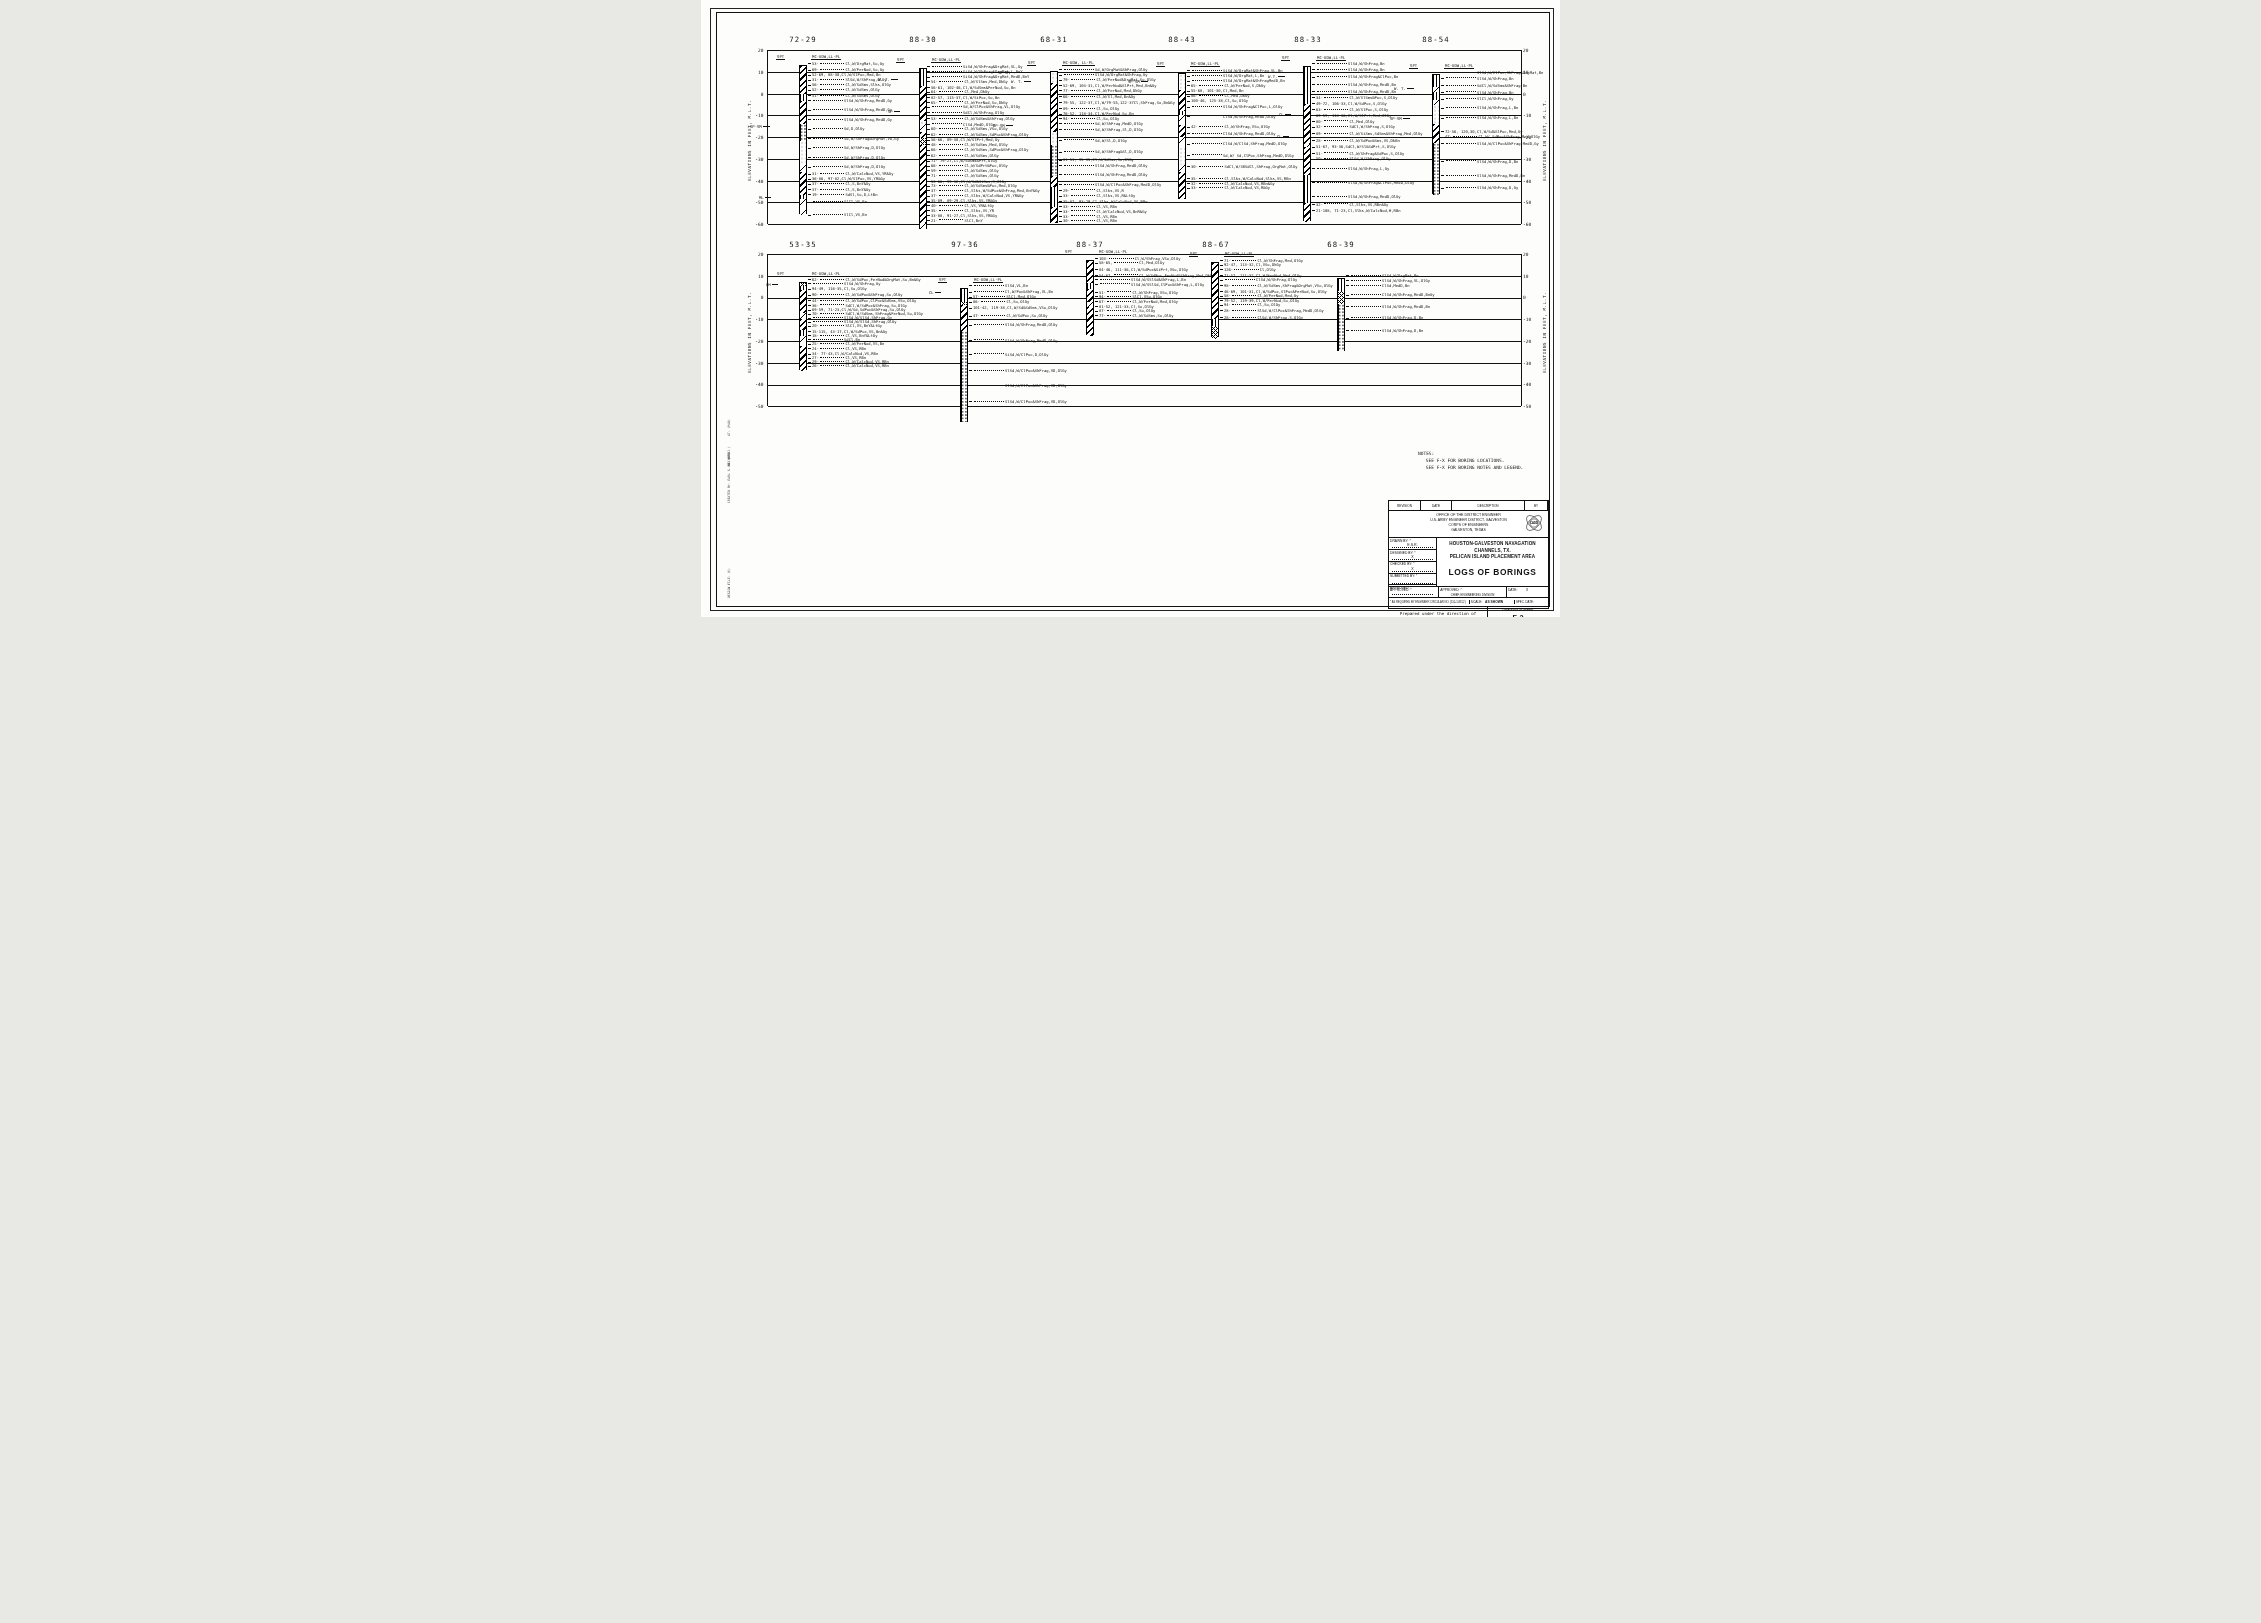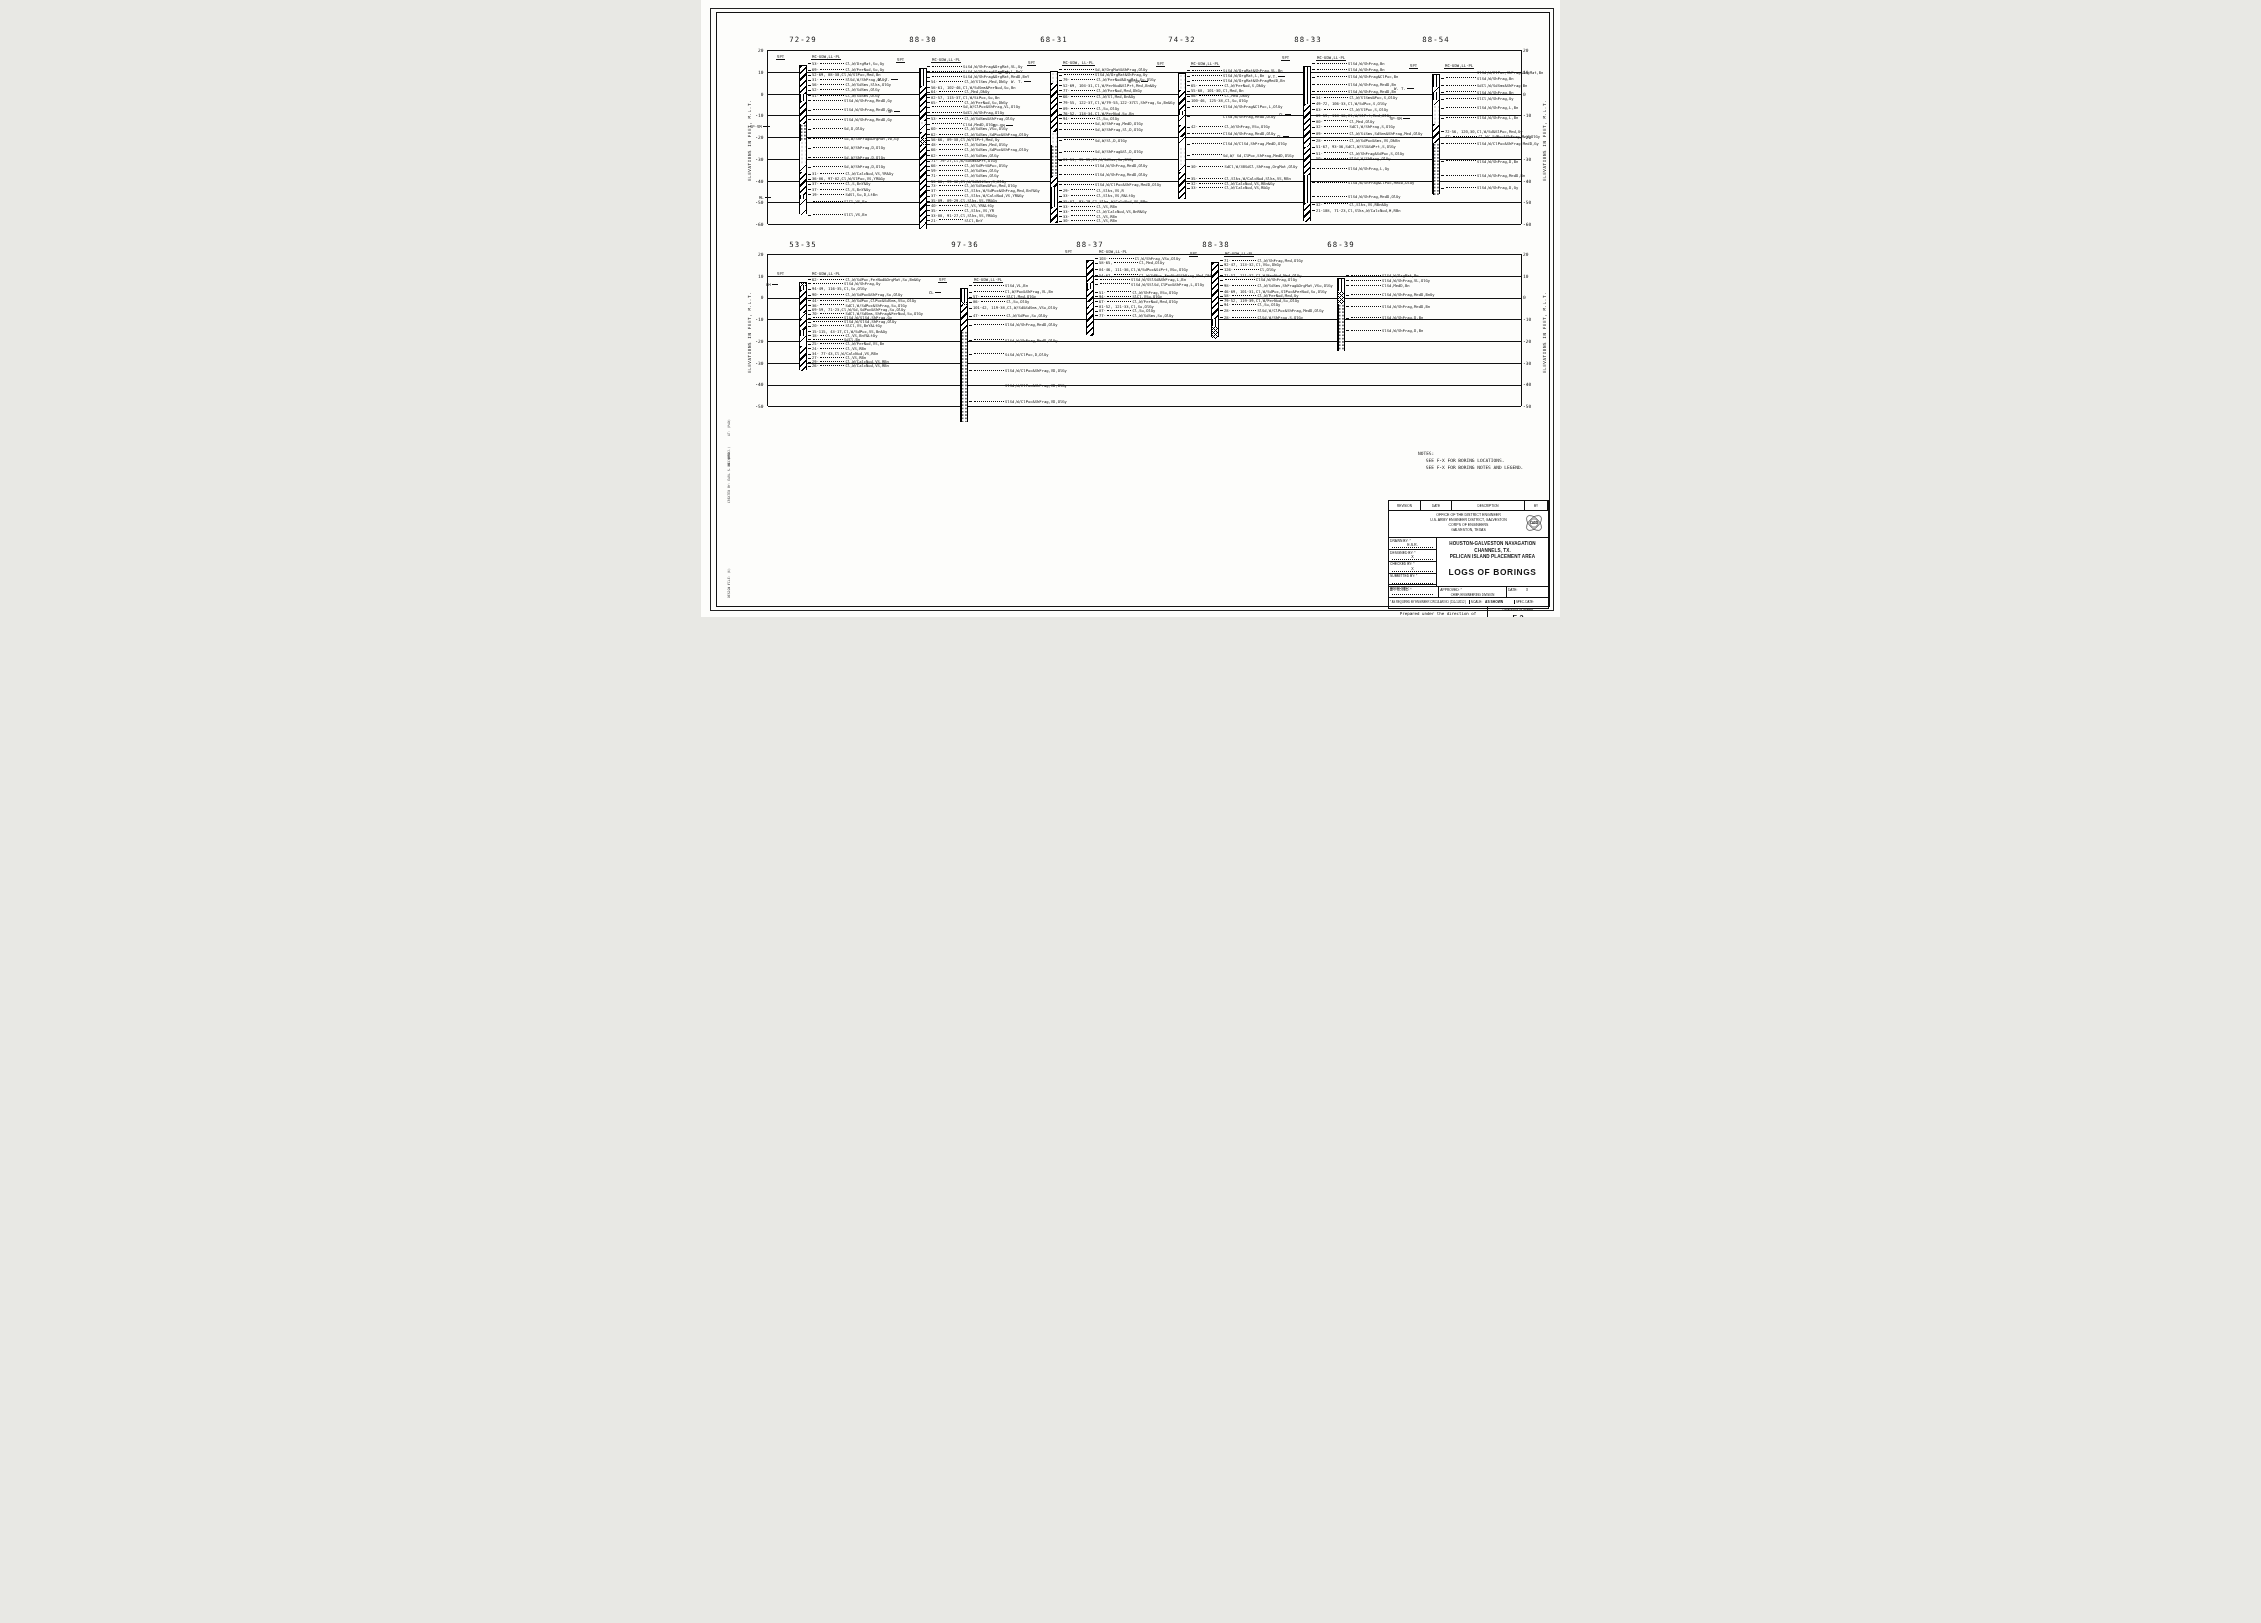--- a/index.html
+++ b/index.html
@@ -522,21 +522,21 @@
           <span>33-</span>
           <span class="dots" style="width: 24.5px;"></span>
           <span>Cl,VS,RBn</span>
         </div>
         <div class="bl" style="margin-top: 1.1px;">
           <span>30-</span>
           <span class="dots" style="width: 24.5px;"></span>
           <span>Cl,VS,RBn</span>
         </div>
       </div>
-      <div class="boring-title" style="left: 481px; top: 35px;">74-32</div>
+      <div class="boring-title" style="left: 481px; top: 35px;">88-43</div>
       <div class="hdr" style="left: 455px; top: 61px;">SPT</div>
       <div class="hdr" style="left: 489px; top: 61px;">MC-UDW,LL-PL</div>
       <div class="bar" style="left: 477px; top: 73px; height: 126px;">
         <div class="seg seg-p" style="height: 15.6px;"></div>
         <div class="seg seg-d" style="height: 21px;"></div>
         <div class="seg seg-v" style="height: 4.5px;"></div>
         <div class="seg seg-l" style="height: 10px;"></div>
         <div class="seg seg-d" style="height: 12.3px;"></div>
         <div class="seg seg-l" style="height: 10px;"></div>
         <div class="seg seg-p" style="height: 18px;"></div>
@@ -1023,21 +1023,21 @@
           <span>87-</span>
           <span class="dots" style="width: 24.5px;"></span>
           <span>Cl,So,OlGy</span>
         </div>
         <div class="bl" style="margin-top: 0.7px;">
           <span>77-</span>
           <span class="dots" style="width: 24.5px;"></span>
           <span>Cl,W/SdSms,So,OlGy</span>
         </div>
       </div>
-      <div class="boring-title" style="left: 515px; top: 240px;">88-38</div>
+      <div class="boring-title" style="left: 515px; top: 240px;">88-67</div>
       <div class="hdr" style="left: 488px; top: 251px;">SPT</div>
       <div class="hdr" style="left: 523px; top: 251px;">MC-UDW,LL-PL</div>
       <div class="bar" style="left: 510px; top: 262px; height: 75px;">
         <div class="seg seg-d" style="height: 56px;"></div>
         <div class="seg seg-v" style="height: 6.7px;"></div>
         <div class="seg seg-x" style="height: 13px;"></div>
       </div>
       <div class="lines" style="left: 519px; top: 259px;">
         <div class="bl" style="margin-top: 0px;">
           <span>71-</span>

